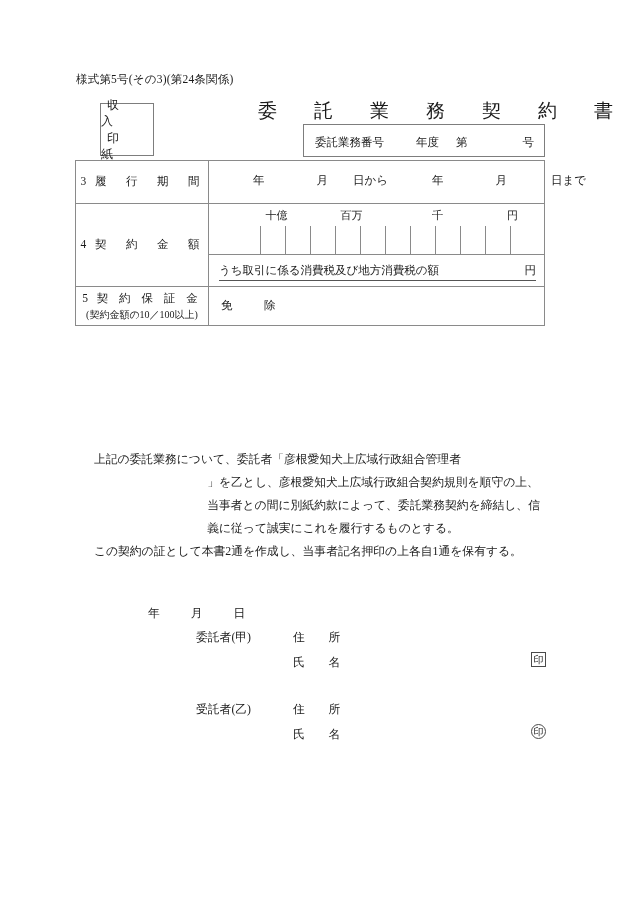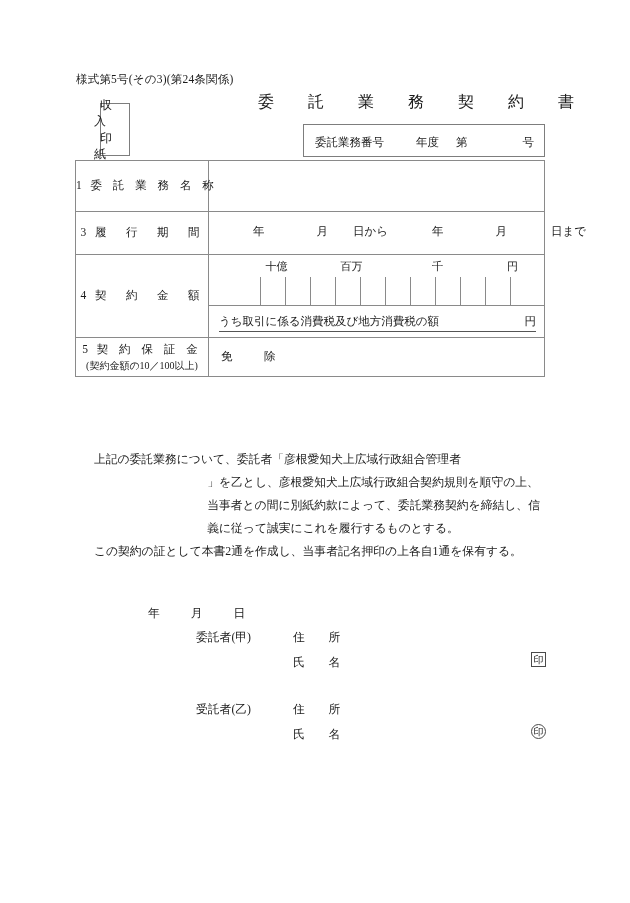--- a/index.html
+++ b/index.html
@@ -30,39 +30,39 @@
     font-size: 11.5px;
     letter-spacing: 0.2px;
     white-space: nowrap;
   }
 
   
   .stamp-box {
     position: absolute;
     left: 100px;
     top: 103px;
-    width: 30px;
+    width: 54px;
     height: 53px;
     border: 1px solid #7d7d7d;
     box-sizing: border-box;
     display: flex;
     flex-direction: column;
     align-items: center;
     justify-content: center;
     font-size: 12px;
     line-height: 1.35;
   }
   .stamp-box span { letter-spacing: 6px; text-indent: 6px; }
 
   
   .doc-title {
     position: absolute;
     left: 258px;
-    top: 92px;
-    font-size: 16px;
+    top: 98px;
+    font-size: 19px;
     letter-spacing: 9px;
     white-space: nowrap;
   }
 
   
   .number-box {
     position: absolute;
     left: 303px;
     top: 124px;
     width: 242px;
@@ -285,28 +285,20 @@
       <span class="nb-go">号</span>
     </div>
   </div>
 
   <table class="main-table">
     <colgroup>
         <col class="lbl-col">
         <col>
       </colgroup>
     <tbody>
-      <tr>
-        <td class="row-label h-name">
-          <span class="num">1</span>
-          &nbsp;
-          <span class="spaced">委 託 業 務 名 称</span>
-        </td>
-        <td class="h-name"></td>
-      </tr>
 
 
       <tr>
         <td class="row-label h-period">
           <span class="num">3</span>
           &nbsp;
           <span class="spaced">履　行　期　間</span>
         </td>
         <td>
           <div class="period-cell">

